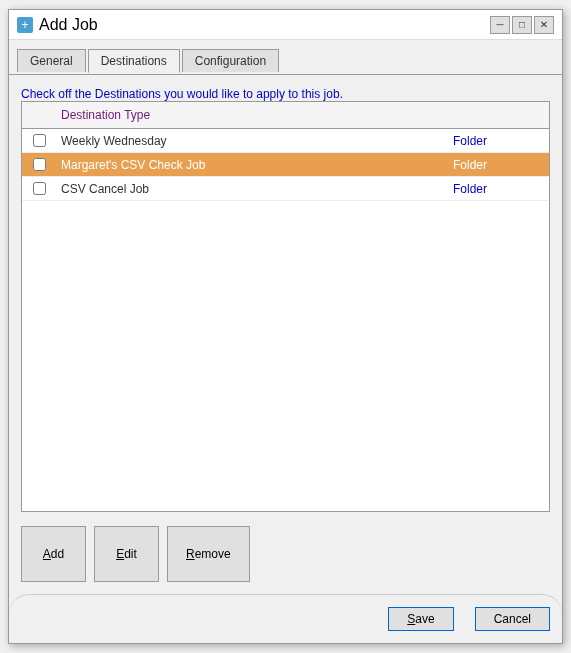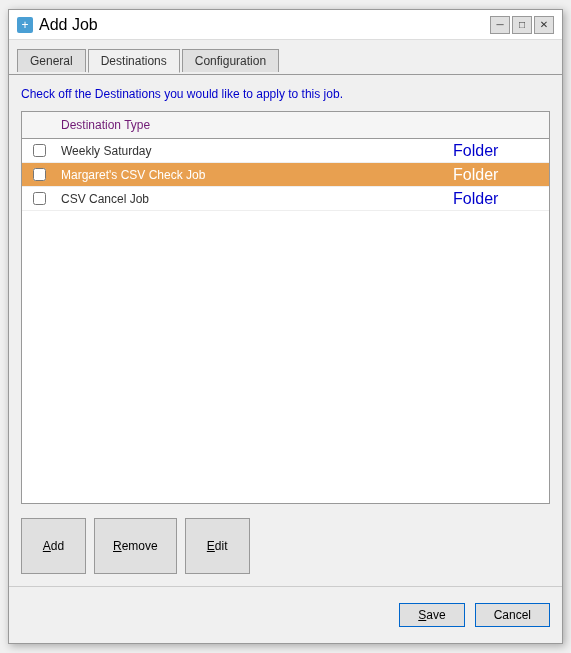--- a/index.html
+++ b/index.html
@@ -105,21 +105,20 @@
 
     .content-area {
       flex: 1;
       padding: 12px;
       display: flex;
       flex-direction: column;
     }
 
     .instruction-text {
       color: #0000cc;
-      margin-bottom: 10px;
       font-size: 12px;
     }
 
     .table-container {
       border: 1px solid #999;
       flex: 1;
       background: #fff;
       overflow: hidden;
       margin-bottom: 10px;
     }
@@ -160,21 +159,21 @@
     .table-row.selected {
       background: #e8a050;
     }
 
     .table-row .col-name {
       font-size: 12px;
     }
 
     .table-row .col-dest-type {
       color: #0000cc;
-      font-size: 16px;
+      font-size: 12px;
     }
 
     .table-row.selected .col-name {
       color: #fff;
     }
 
     .table-row.selected .col-dest-type {
       color: #fff;
     }
 
@@ -211,23 +210,24 @@
     .btn u {
       text-decoration: underline;
     }
 
     .footer {
       background: #f0f0f0;
       border-top: 1px solid #ccc;
       padding: 8px 12px;
       display: flex;
       justify-content: flex-end;
-      gap: 10px;
-      height: 57px;
-      align-items: center;
+      gap: 21px;
+      height: 49px;
+      align-items: center;
+      border-radius: 20px;
     }
 
     .footer-btn {
       padding: 4px 18px;
       border: 1px solid #0066cc;
       background: #e0e0e0;
       cursor: pointer;
       font-size: 12px;
       color: #000;
       min-width: 65px;
@@ -281,21 +281,21 @@
           <span>Destination Type</span>
         </div>
       </div>
 
       <div class="table-body">
 
         <div class="table-row">
           <div class="checkbox-cell">
             <input type="checkbox" style="">
           </div>
-          <div class="col-name">Weekly Saturday</div>
+          <div class="col-name">Weekly Wednesday</div>
           <div class="col-dest-type">Folder</div>
         </div>
 
         <div class="table-row selected">
           <div class="checkbox-cell">
             <input type="checkbox" style="">
           </div>
           <div class="col-name">Margaret's CSV Check Job</div>
           <div class="col-dest-type">Folder</div>
         </div>
@@ -305,22 +305,22 @@
             <input type="checkbox" style="">
           </div>
           <div class="col-name">CSV Cancel Job</div>
           <div class="col-dest-type">Folder</div>
         </div>
       </div>
     </div>
 
     <div class="btn-row">
       <button class="btn"><u>A</u>dd</button>
+      <button class="btn"><u>E</u>dit</button>
       <button class="btn"><u>R</u>emove</button>
-      <button class="btn"><u>E</u>dit</button>
     </div>
   </div>
 
   <div class="footer">
     <button class="footer-btn"><u>S</u>ave</button>
     <button class="footer-btn">
       <span>Cancel</span>
     </button>
   </div>
 </div>

